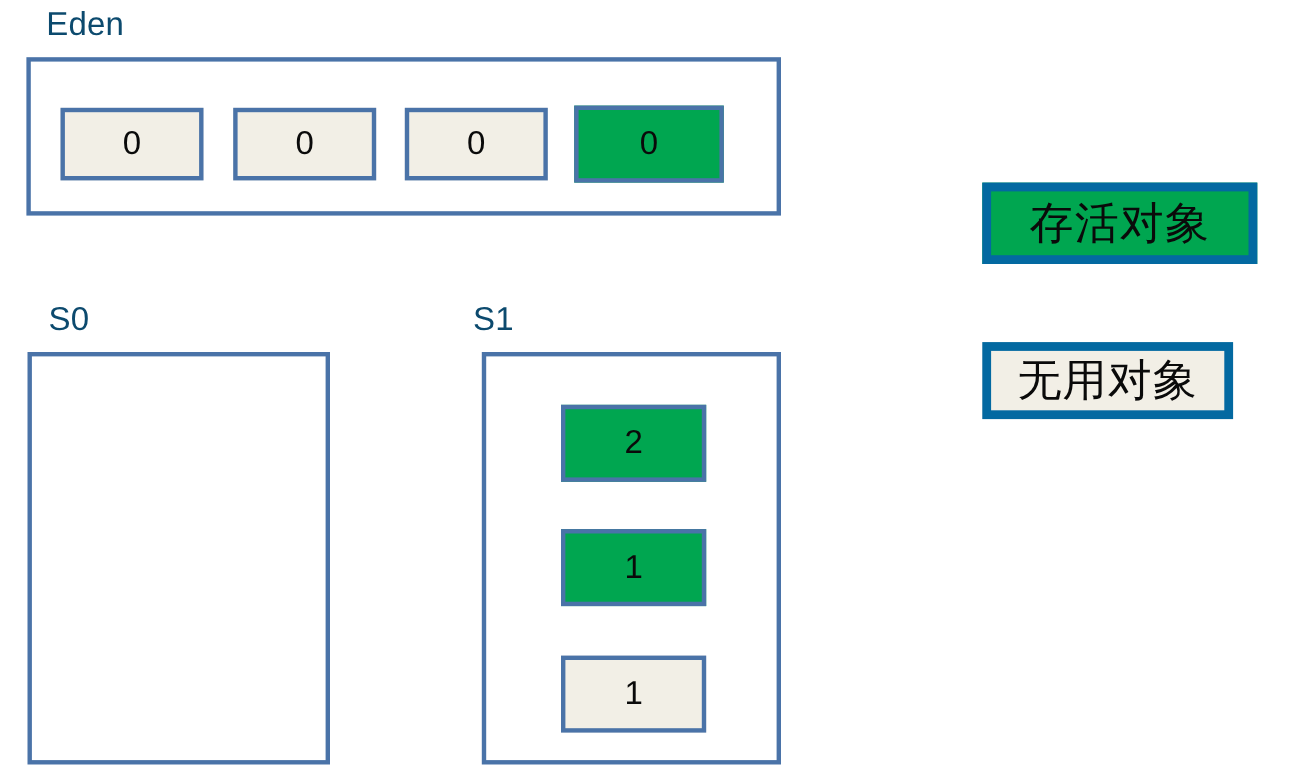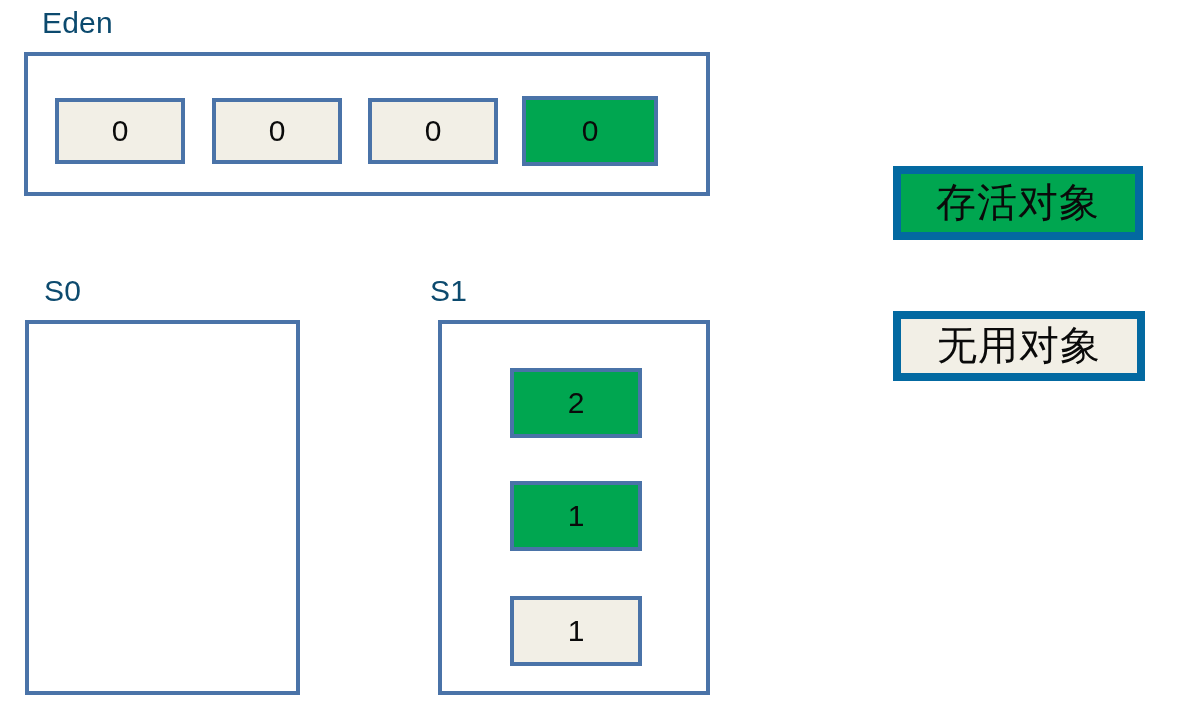--- a/index.html
+++ b/index.html
@@ -100,13 +100,13 @@
 <div class="region-box" style="left:438px; top:320px; width:272px; height:375px;"></div>
 
 <div class="obj obj-live" style="left:510px; top:368px; width:132px; height:70px;">2</div>
 
 <div class="obj obj-live" style="left:510px; top:481px; width:132px; height:70px;">1</div>
 
 <div class="obj obj-dead" style="left:510px; top:596px; width:132px; height:70px;">1</div>
 
 <div class="legend-item legend-live" style="left:893px; top:166px; width:250px; height:74px;">存活对象</div>
 
-<div class="legend-item legend-dead" style="left:893px; top:311px; width:252px; height:70px;">无用对象</div>
+<div class="legend-item legend-dead" style="left:893px; top:311px; width:228px; height:70px;">无用对象</div>
 
 </body></html>

